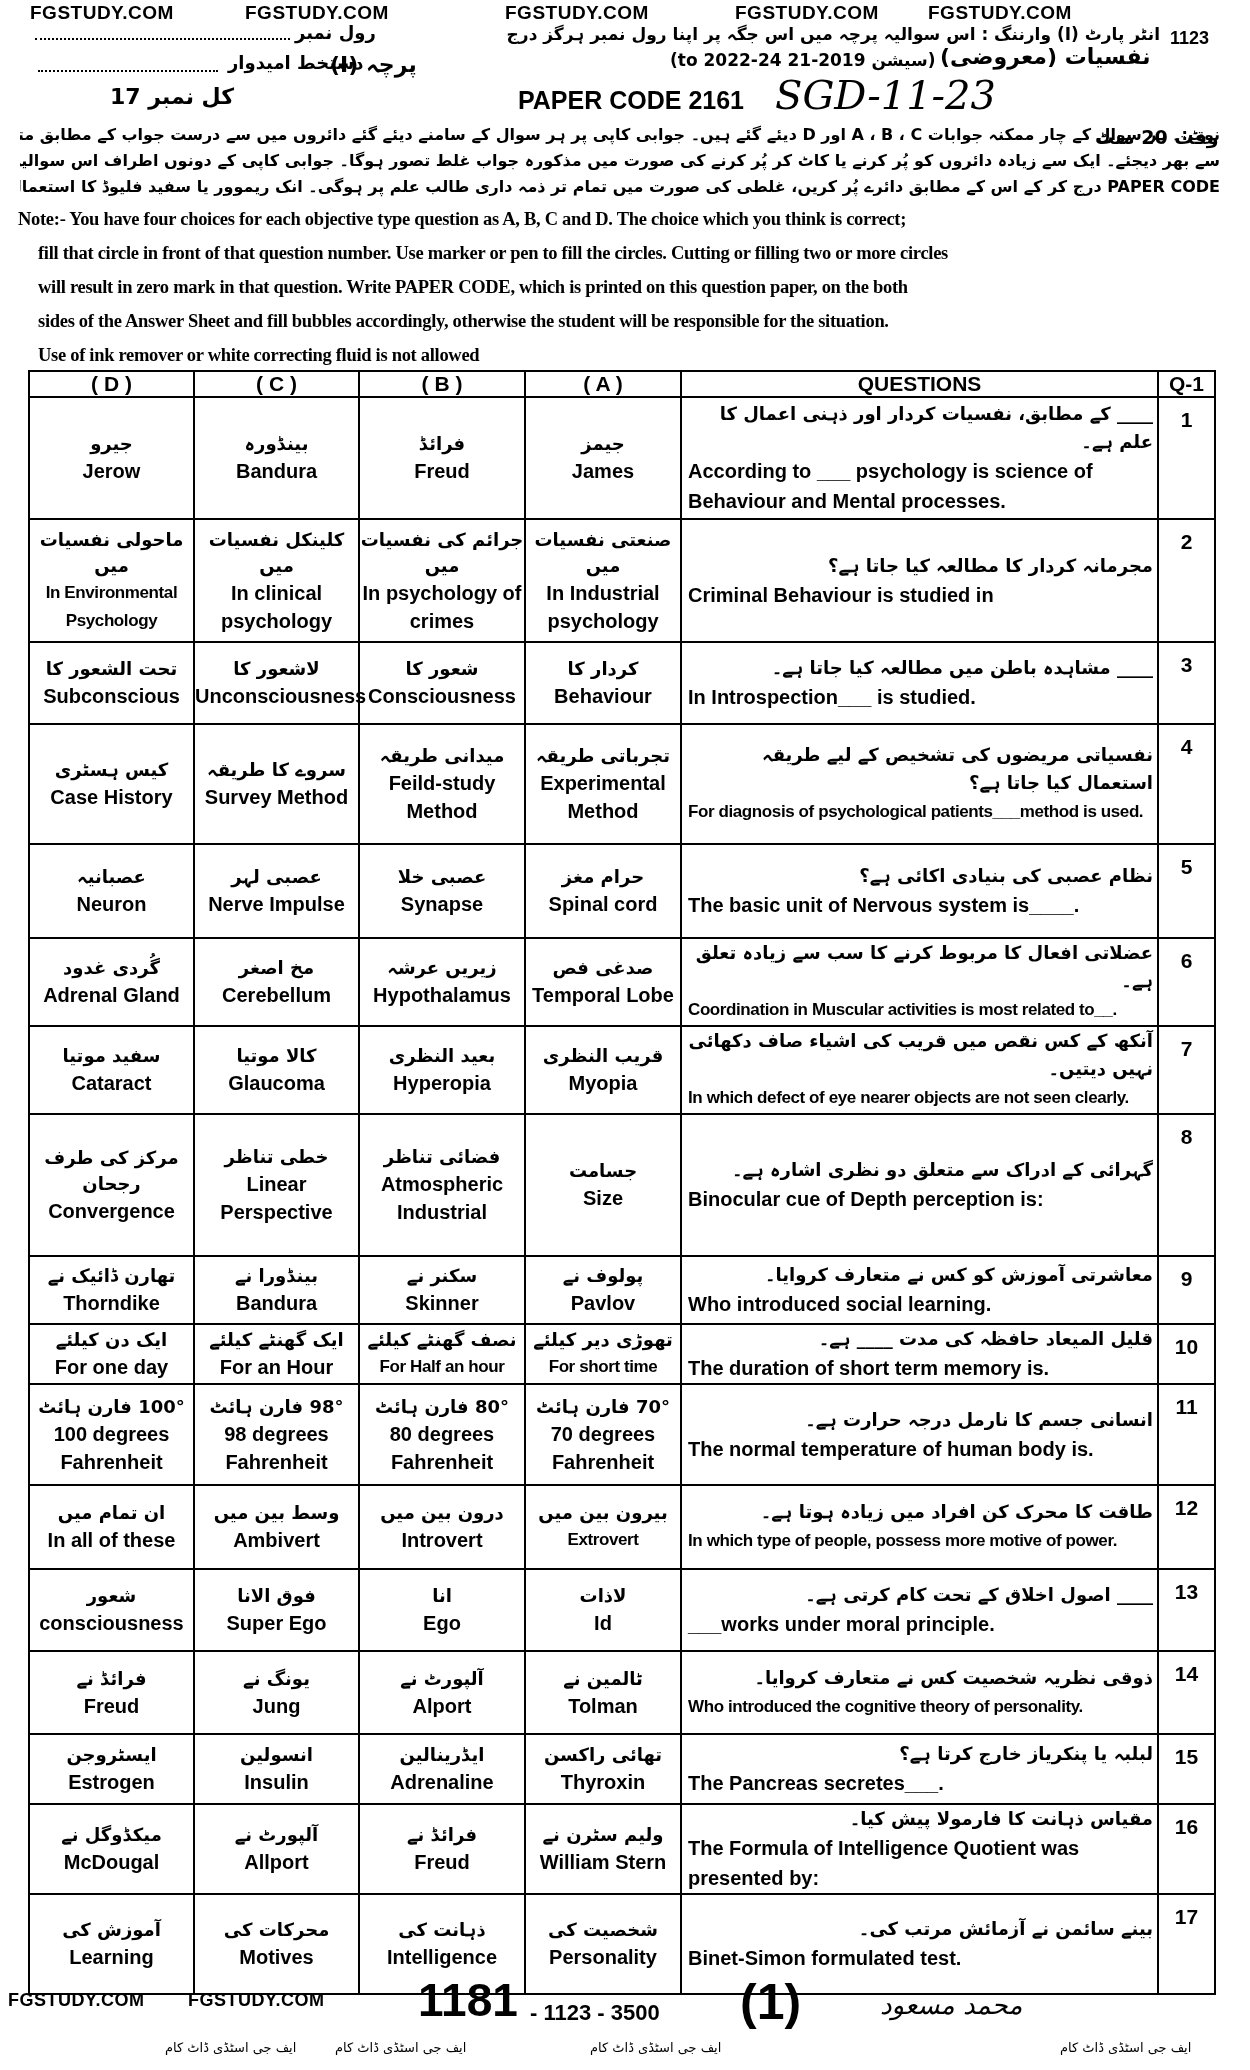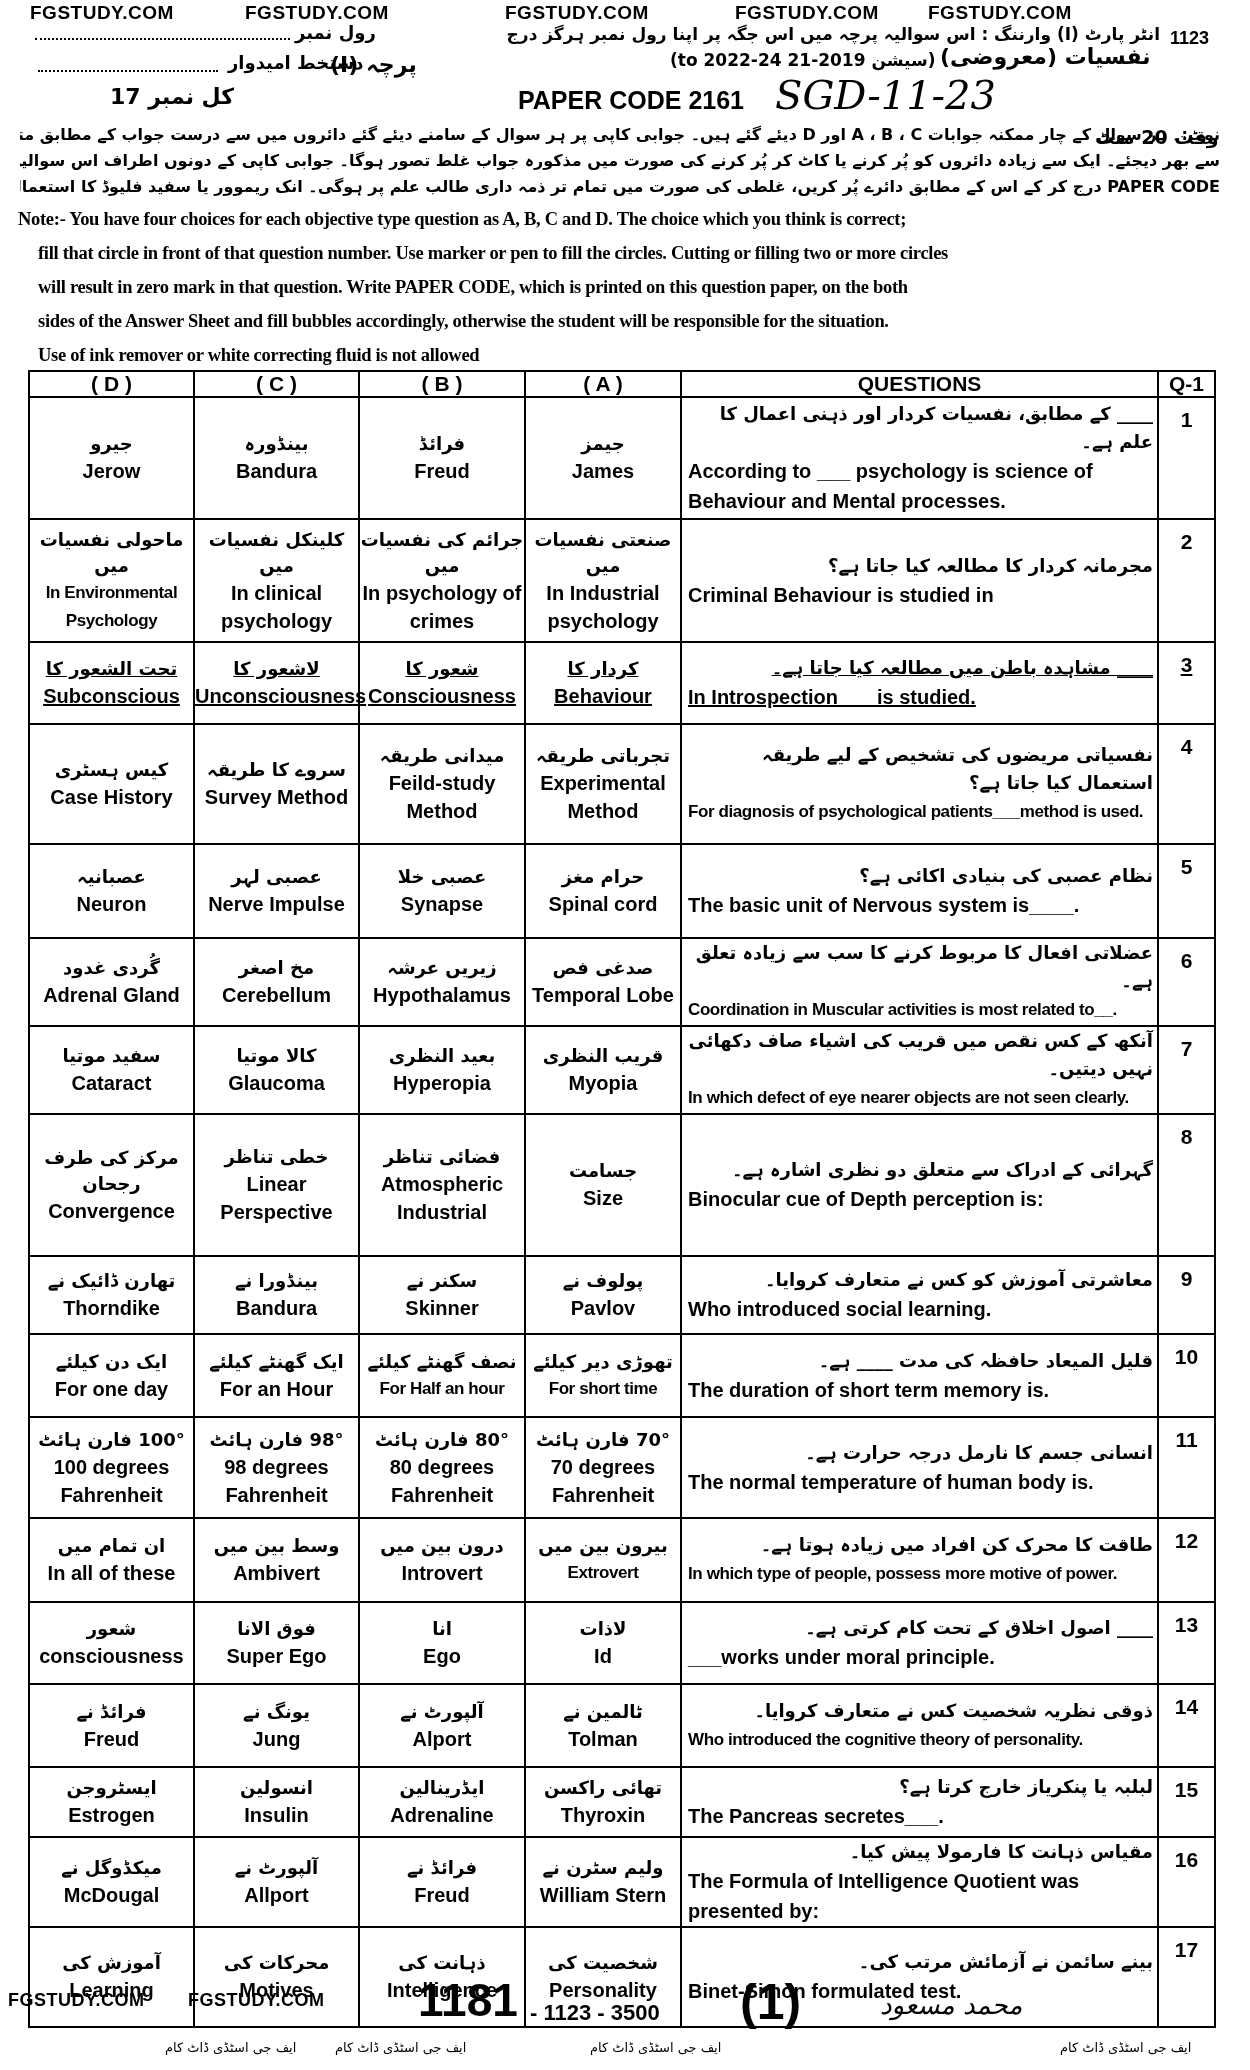--- a/index.html
+++ b/index.html
@@ -118,21 +118,21 @@
         <td class="opt">
           <span class="u urdu">صنعتی نفسیات میں</span>
           <span class="e">In Industrial psychology</span>
         </td>
         <td class="q">
           <span class="u urdu">مجرمانہ کردار کا مطالعہ کیا جاتا ہے؟</span>
           <span class="e">Criminal Behaviour is studied in</span>
         </td>
         <td class="num">2</td>
       </tr>
-      <tr style="height: 82px; text-decoration: underline;">
+      <tr style="height: 82px;">
         <td class="opt">
           <span class="u urdu">تحت الشعور کا</span>
           <span class="e">Subconscious</span>
         </td>
         <td class="opt">
           <span class="u urdu">لاشعور کا</span>
           <span class="e">Unconsciousness</span>
         </td>
         <td class="opt">
           <span class="u urdu">شعور کا</span>
@@ -256,21 +256,21 @@
         <td class="opt">
           <span class="u urdu">جسامت</span>
           <span class="e">Size</span>
         </td>
         <td class="q">
           <span class="u urdu">گہرائی کے ادراک سے متعلق دو نظری اشارہ ہے۔</span>
           <span class="e">Binocular cue of Depth perception is:</span>
         </td>
         <td class="num">8</td>
       </tr>
-      <tr style="height: 78px;">
+      <tr style="height: 68px;">
         <td class="opt">
           <span class="u urdu">تھارن ڈائیک نے</span>
           <span class="e">Thorndike</span>
         </td>
         <td class="opt">
           <span class="u urdu">بینڈورا نے</span>
           <span class="e">Bandura</span>
         </td>
         <td class="opt">
           <span class="u urdu">سکنر نے</span>
@@ -279,21 +279,21 @@
         <td class="opt">
           <span class="u urdu">پولوف نے</span>
           <span class="e">Pavlov</span>
         </td>
         <td class="q">
           <span class="u urdu">معاشرتی آموزش کو کس نے متعارف کروایا۔</span>
           <span class="e">Who introduced social learning.</span>
         </td>
         <td class="num">9</td>
       </tr>
-      <tr style="height: 83px;">
+      <tr style="height: 60px;">
         <td class="opt">
           <span class="u urdu">ایک دن کیلئے</span>
           <span class="e">For one day</span>
         </td>
         <td class="opt">
           <span class="u urdu">ایک گھنٹے کیلئے</span>
           <span class="e">For an Hour</span>
         </td>
         <td class="opt">
           <span class="u urdu">نصف گھنٹے کیلئے</span>

